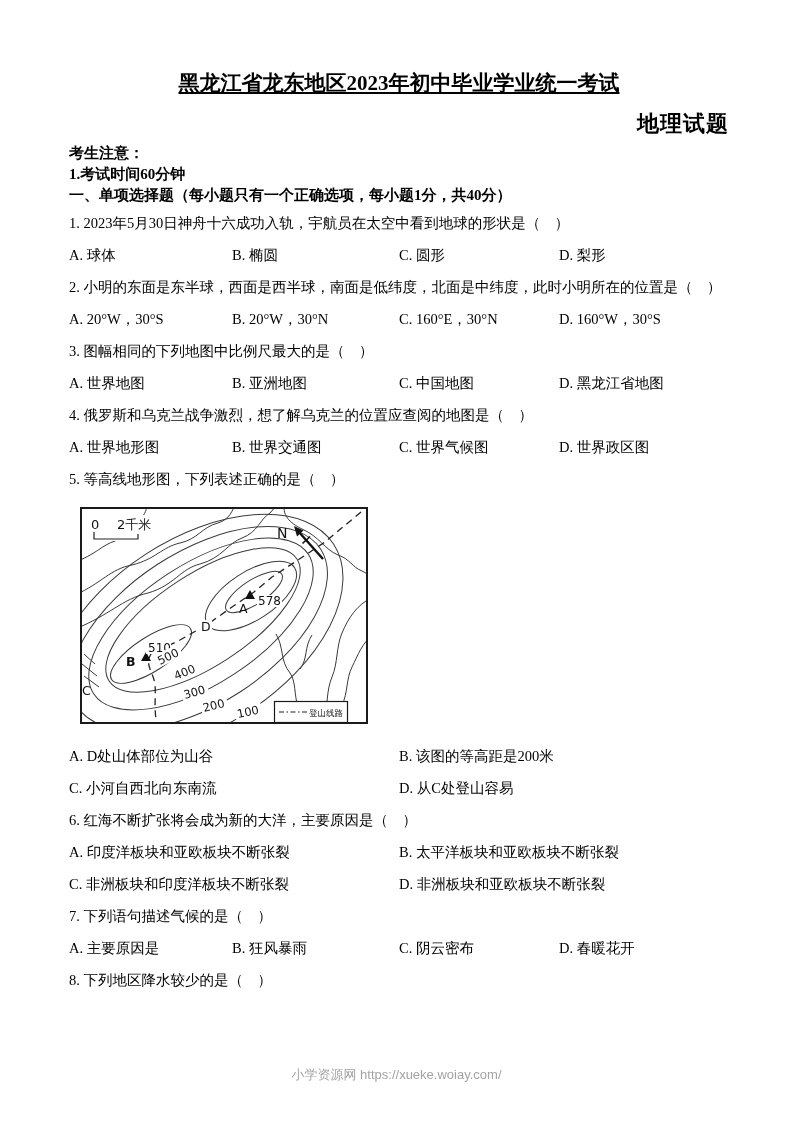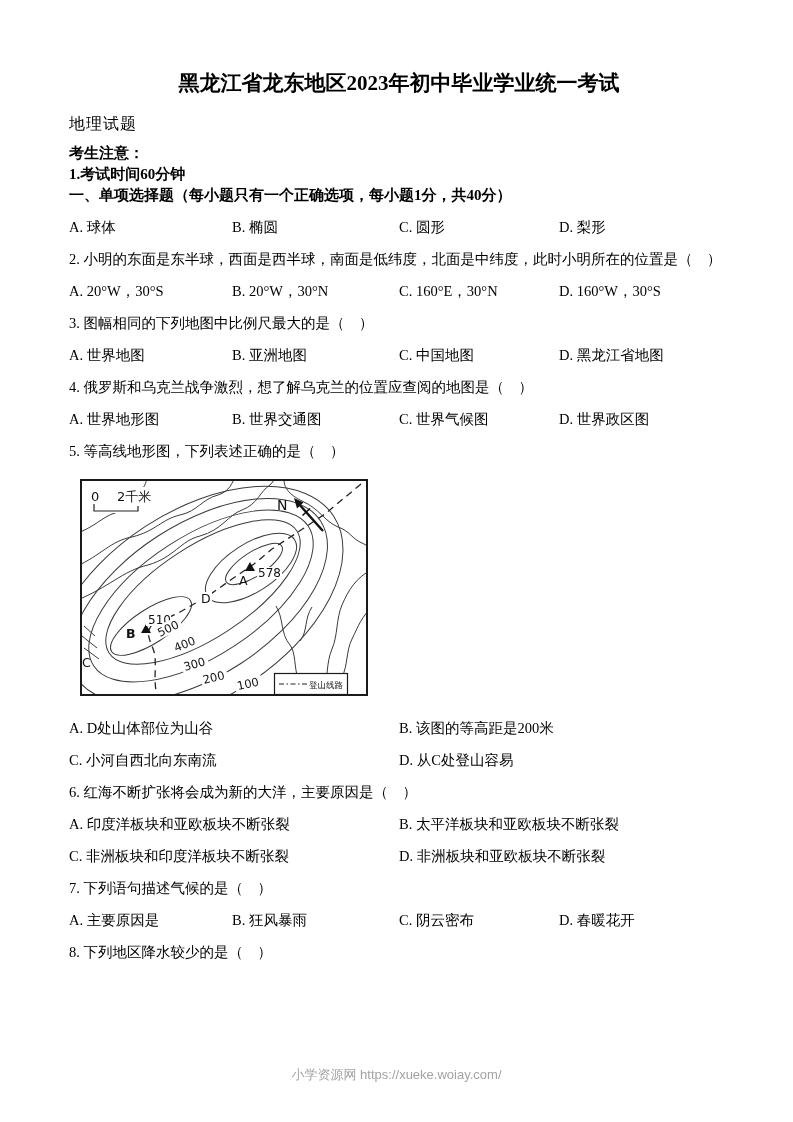--- a/index.html
+++ b/index.html
@@ -1,22 +1,22 @@
 <!DOCTYPE html>
 <html><head>
 <meta charset="utf-8">
 <style>
   html,body{margin:0;padding:0;background:#fff;}
   .page{
     position:relative;width:793px;height:1122px;background:#ffffff;overflow:hidden;
     font-family:"Liberation Serif","DejaVu Serif",serif;color:#000;
   }
   .content{position:absolute;left:69px;top:70px;width:660px;}
-  .title{font-size:21px;line-height:26px;font-weight:bold;text-align:center;margin:0 0 15px 0;}
-  .subtitle{font-size:16px;line-height:26px;font-weight:normal;text-align:left;margin:0 0 9px 0;letter-spacing:1px;}
+  .title{font-size:21px;line-height:26px;font-weight:bold;text-align:center;margin:0 0 15px 0;text-decoration:underline;}
+  .subtitle{font-size:22px;line-height:26px;font-weight:bold;text-align:right;margin:0 0 9px 0;letter-spacing:1px;}
   .notice-line{font-size:15px;line-height:15px;font-weight:bold;margin-bottom:6px;white-space:nowrap;}
   .row{font-size:14.5px;line-height:15px;margin-top:17px;white-space:nowrap;}
   .row.first{margin-top:13px;}
   .opts4{display:grid;grid-template-columns:163px 167px 160px 1fr;}
   .opts2{display:grid;grid-template-columns:330px 1fr;}
   .mapwrap{margin:20px 0 25px 11px;width:288px;height:217px;}
   svg text{font-family:"DejaVu Sans","Liberation Sans",sans-serif;fill:#111;}
   .footer{
     position:absolute;left:0;right:0;top:1066px;text-align:center;
     font-family:"Liberation Sans","DejaVu Sans",sans-serif;font-size:13px;color:#a3a3a3;
@@ -31,20 +31,21 @@
     <div class="title">黑龙江省龙东地区2023年初中毕业学业统一考试</div>
     <div class="subtitle">地理试题</div>
 
     <div>
       <div class="notice-line">考生注意：</div>
       <div class="notice-line">1.考试时间60分钟</div>
       <div class="notice-line">一、单项选择题（每小题只有一个正确选项，每小题1分，共40分）</div>
     </div>
 
     <div>
+      <div class="row first">1. 2023年5月30日神舟十六成功入轨，宇航员在太空中看到地球的形状是（　）</div>
       <div class="row opts4">
         <span>A. 球体</span>
         <span>B. 椭圆</span>
         <span>C. 圆形</span>
         <span>D. 梨形</span>
       </div>
     </div>
 
     <div>
       <div class="row">2. 小明的东面是东半球，西面是西半球，南面是低纬度，北面是中纬度，此时小明所在的位置是（　）</div>

